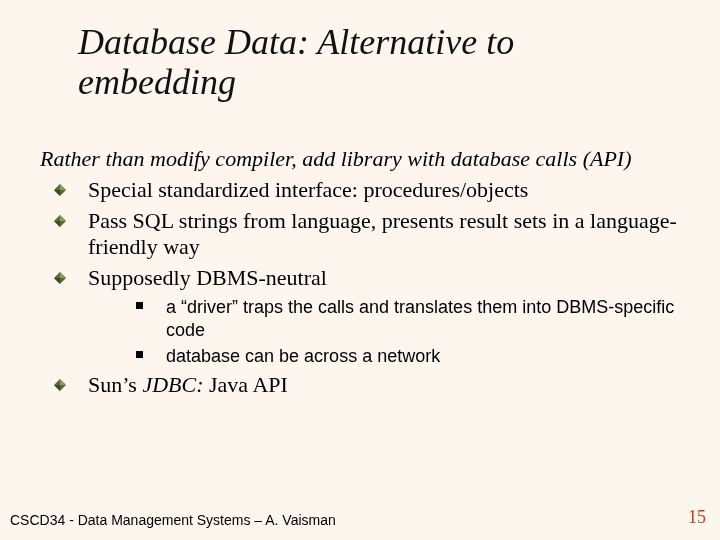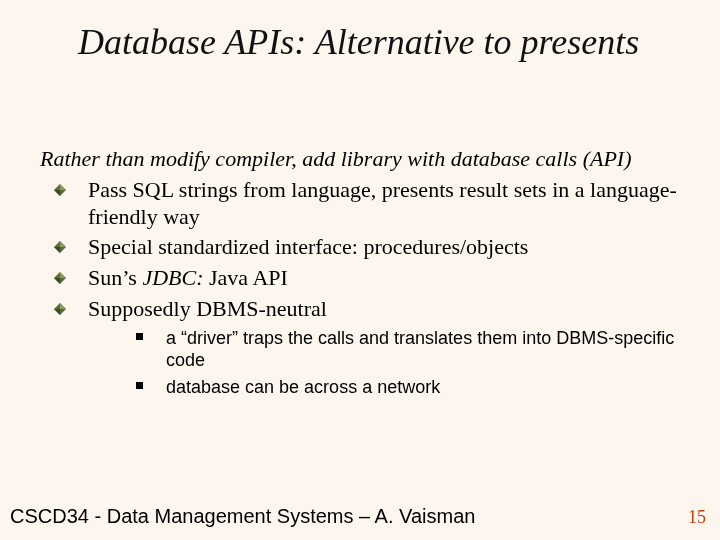--- a/index.html
+++ b/index.html
@@ -82,76 +82,63 @@
     top: 6px;
     width: 7px;
     height: 7px;
     background: #000;
   }
   .footer-left {
     position: absolute;
     left: 10px;
     bottom: 12px;
     font-family: Arial, Helvetica, sans-serif;
-    font-size: 20px;
+    font-size: 14px;
     color: #000;
   }
   .footer-right {
     position: absolute;
     right: 14px;
     bottom: 12px;
     font-family: "Times New Roman", Times, serif;
     font-size: 18px;
     color: #c2410c;
   }
 </style>
 </head>
 <body>
 
 <div class="slide">
 
-  <div class="title">Database APIs: Alternative to presents</div>
+  <div class="title">Database Data: Alternative to embedding</div>
 
   <div class="body">
     <p class="intro">Rather than modify compiler, add library with database calls (API)</p>
     <ul class="main">
-
-      <li>
-        <span class="bullet">
-          <svg width="12" height="12" viewBox="0 0 12 12">
-              <polygon points="6,0 12,6 6,12 0,6" fill="#5a6b3a"></polygon>
-              <polygon points="6,0 12,6 6,6" fill="#8aa05a"></polygon>
-              <polygon points="0,6 6,6 6,12" fill="#3d4a27"></polygon>
-            </svg>
-        </span>
-        <span>Pass SQL strings from language, presents result sets in a language-friendly way</span>
-      </li>
 
       <li>
         <span class="bullet">
           <svg width="12" height="12" viewBox="0 0 12 12">
               <polygon points="6,0 12,6 6,12 0,6" fill="#5a6b3a"></polygon>
               <polygon points="6,0 12,6 6,6" fill="#8aa05a"></polygon>
               <polygon points="0,6 6,6 6,12" fill="#3d4a27"></polygon>
             </svg>
         </span>
         <span>Special standardized interface: procedures/objects</span>
       </li>
 
       <li>
         <span class="bullet">
           <svg width="12" height="12" viewBox="0 0 12 12">
               <polygon points="6,0 12,6 6,12 0,6" fill="#5a6b3a"></polygon>
               <polygon points="6,0 12,6 6,6" fill="#8aa05a"></polygon>
               <polygon points="0,6 6,6 6,12" fill="#3d4a27"></polygon>
             </svg>
         </span>
-        <span>
-          <span>Sun’s </span><span class="jdbc">JDBC:</span><span> Java API</span>
-        </span>
+        <span>Pass SQL strings from language, presents result sets in a language-friendly way</span>
       </li>
 
       <li>
         <span class="bullet">
           <svg width="12" height="12" viewBox="0 0 12 12">
               <polygon points="6,0 12,6 6,12 0,6" fill="#5a6b3a"></polygon>
               <polygon points="6,0 12,6 6,6" fill="#8aa05a"></polygon>
               <polygon points="0,6 6,6 6,12" fill="#3d4a27"></polygon>
             </svg>
         </span>
@@ -161,18 +148,31 @@
             <span class="sq"></span>
             <span>a “driver” traps the calls and translates them into DBMS-specific code</span>
           </li>
           <li>
             <span class="sq"></span>
             <span>database can be across a network</span>
           </li>
         </ul>
       </li>
 
+      <li>
+        <span class="bullet">
+          <svg width="12" height="12" viewBox="0 0 12 12">
+              <polygon points="6,0 12,6 6,12 0,6" fill="#5a6b3a"></polygon>
+              <polygon points="6,0 12,6 6,6" fill="#8aa05a"></polygon>
+              <polygon points="0,6 6,6 6,12" fill="#3d4a27"></polygon>
+            </svg>
+        </span>
+        <span>
+          <span>Sun’s </span><span class="jdbc">JDBC:</span><span> Java API</span>
+        </span>
+      </li>
+
     </ul>
   </div>
 
   <div class="footer-left">CSCD34 - Data Management Systems – A. Vaisman</div>
   <div class="footer-right">15</div>
 </div>
 
 </body></html>

